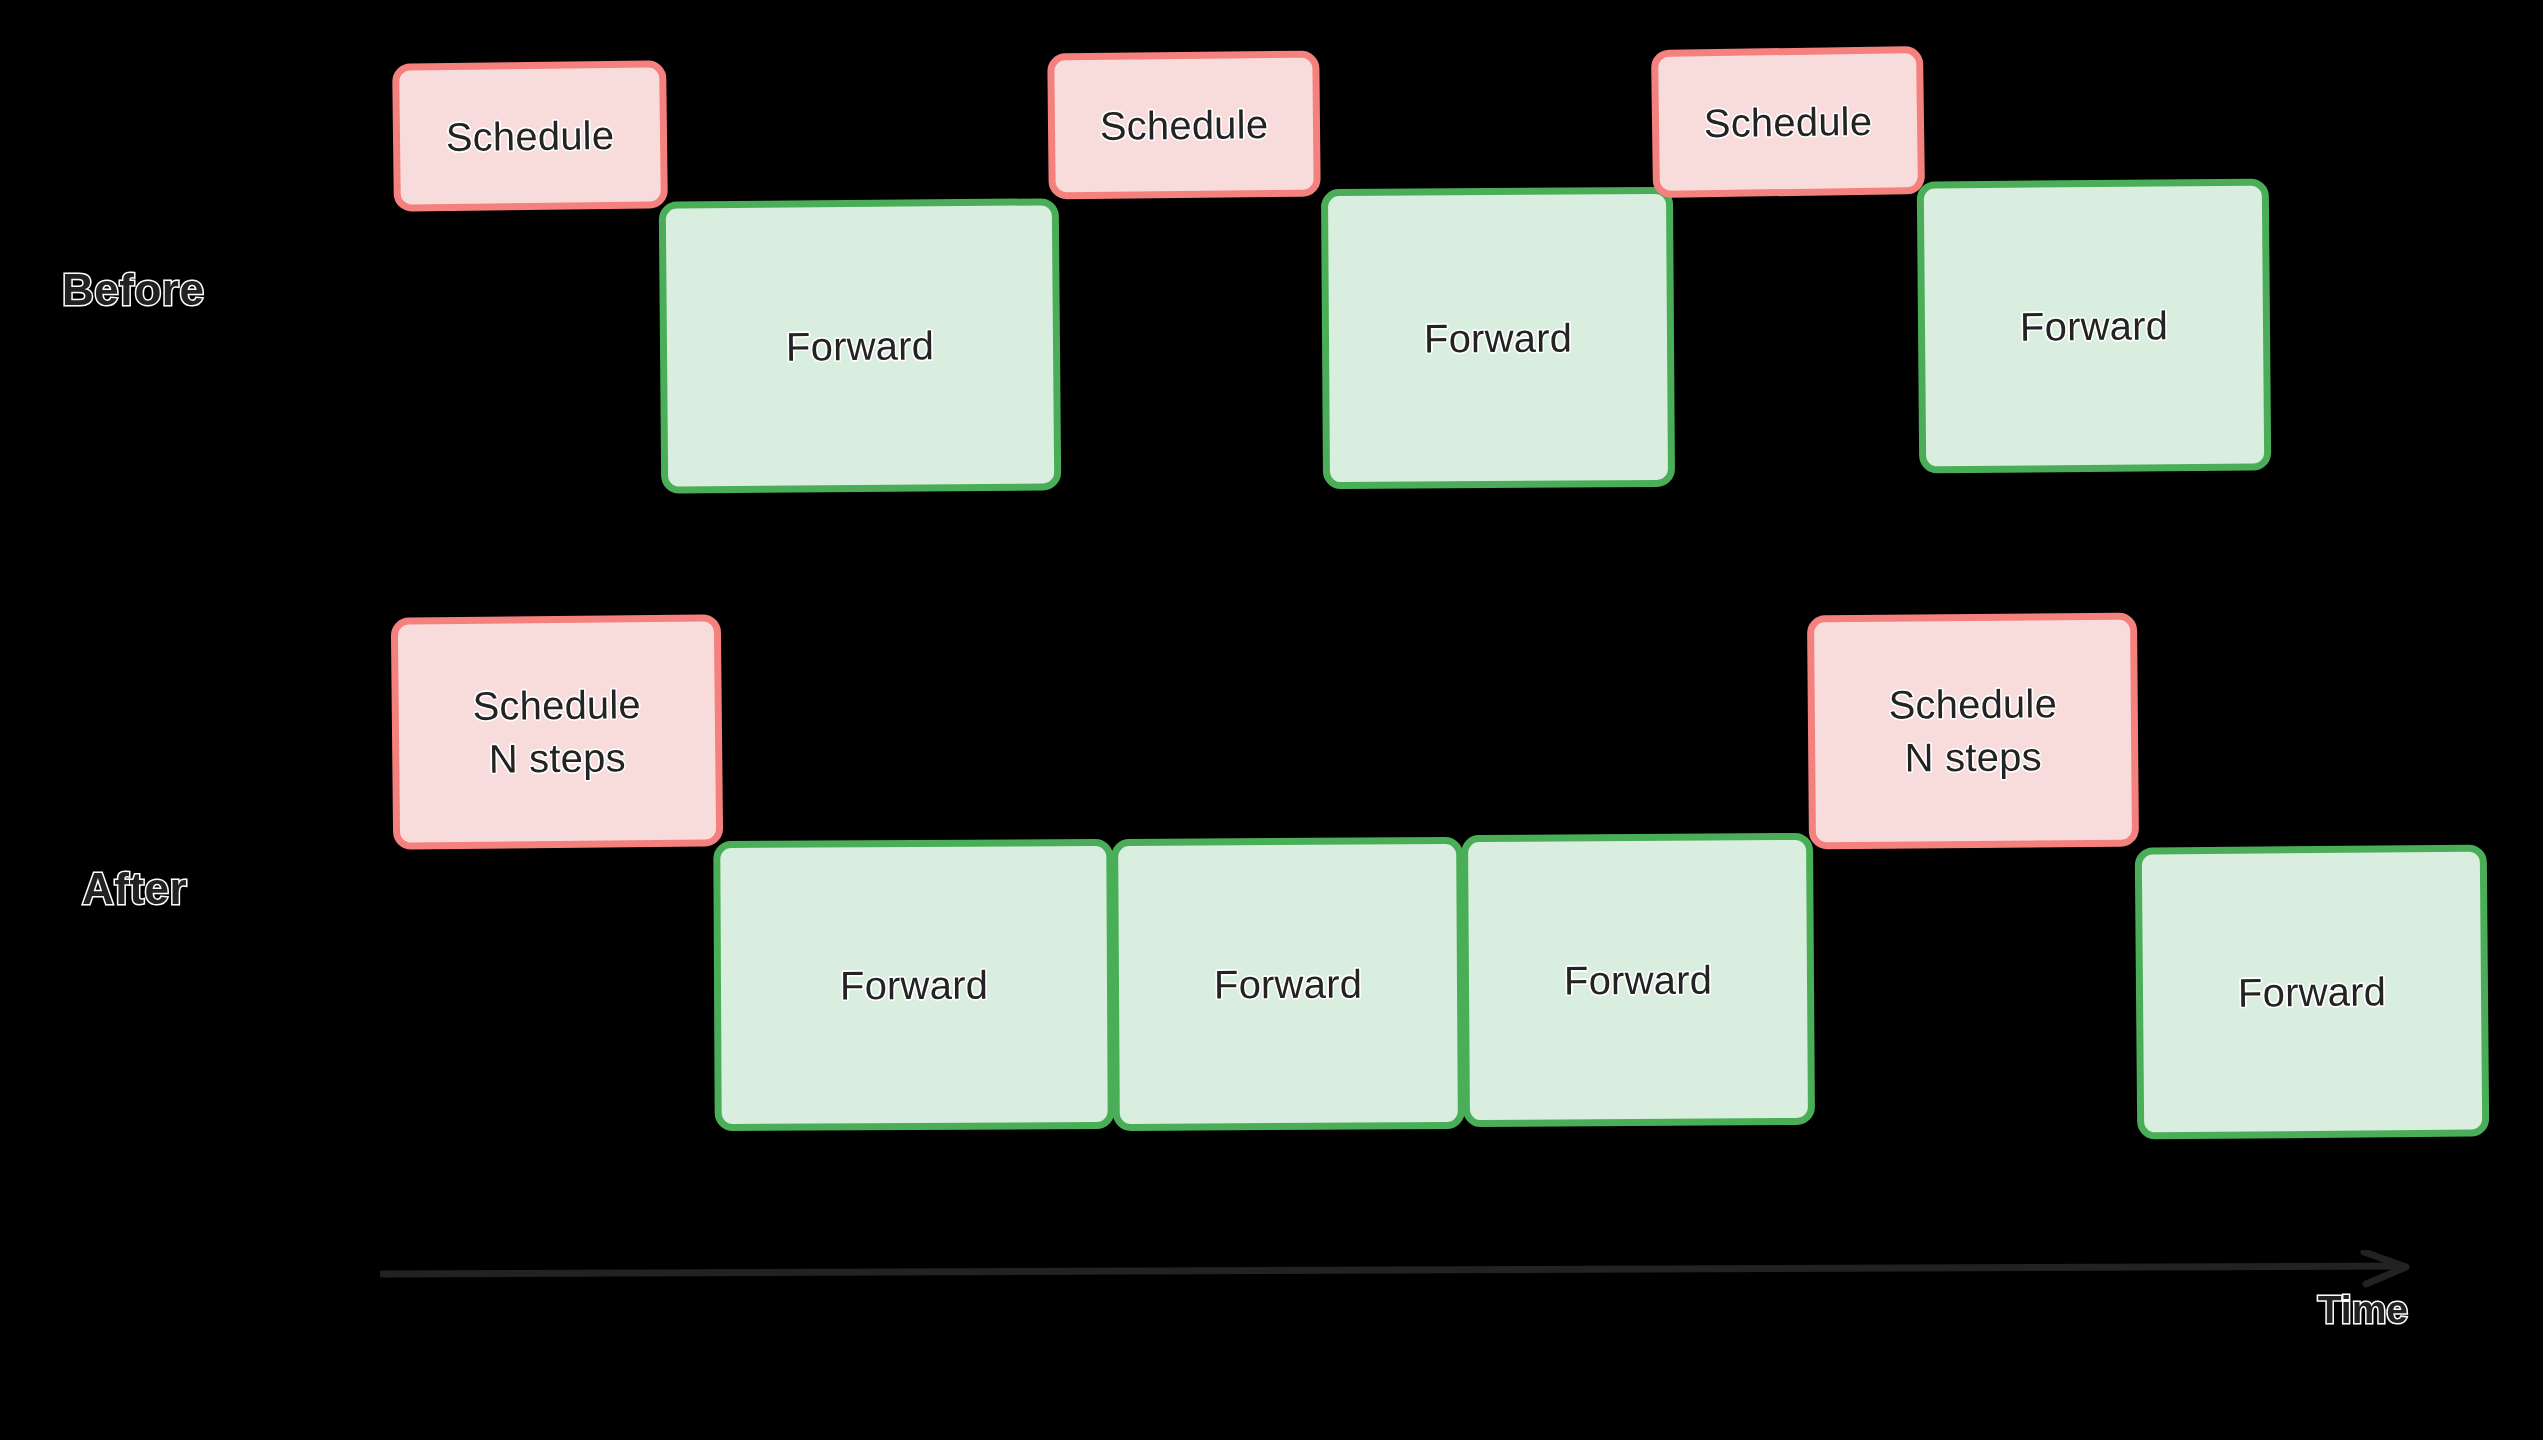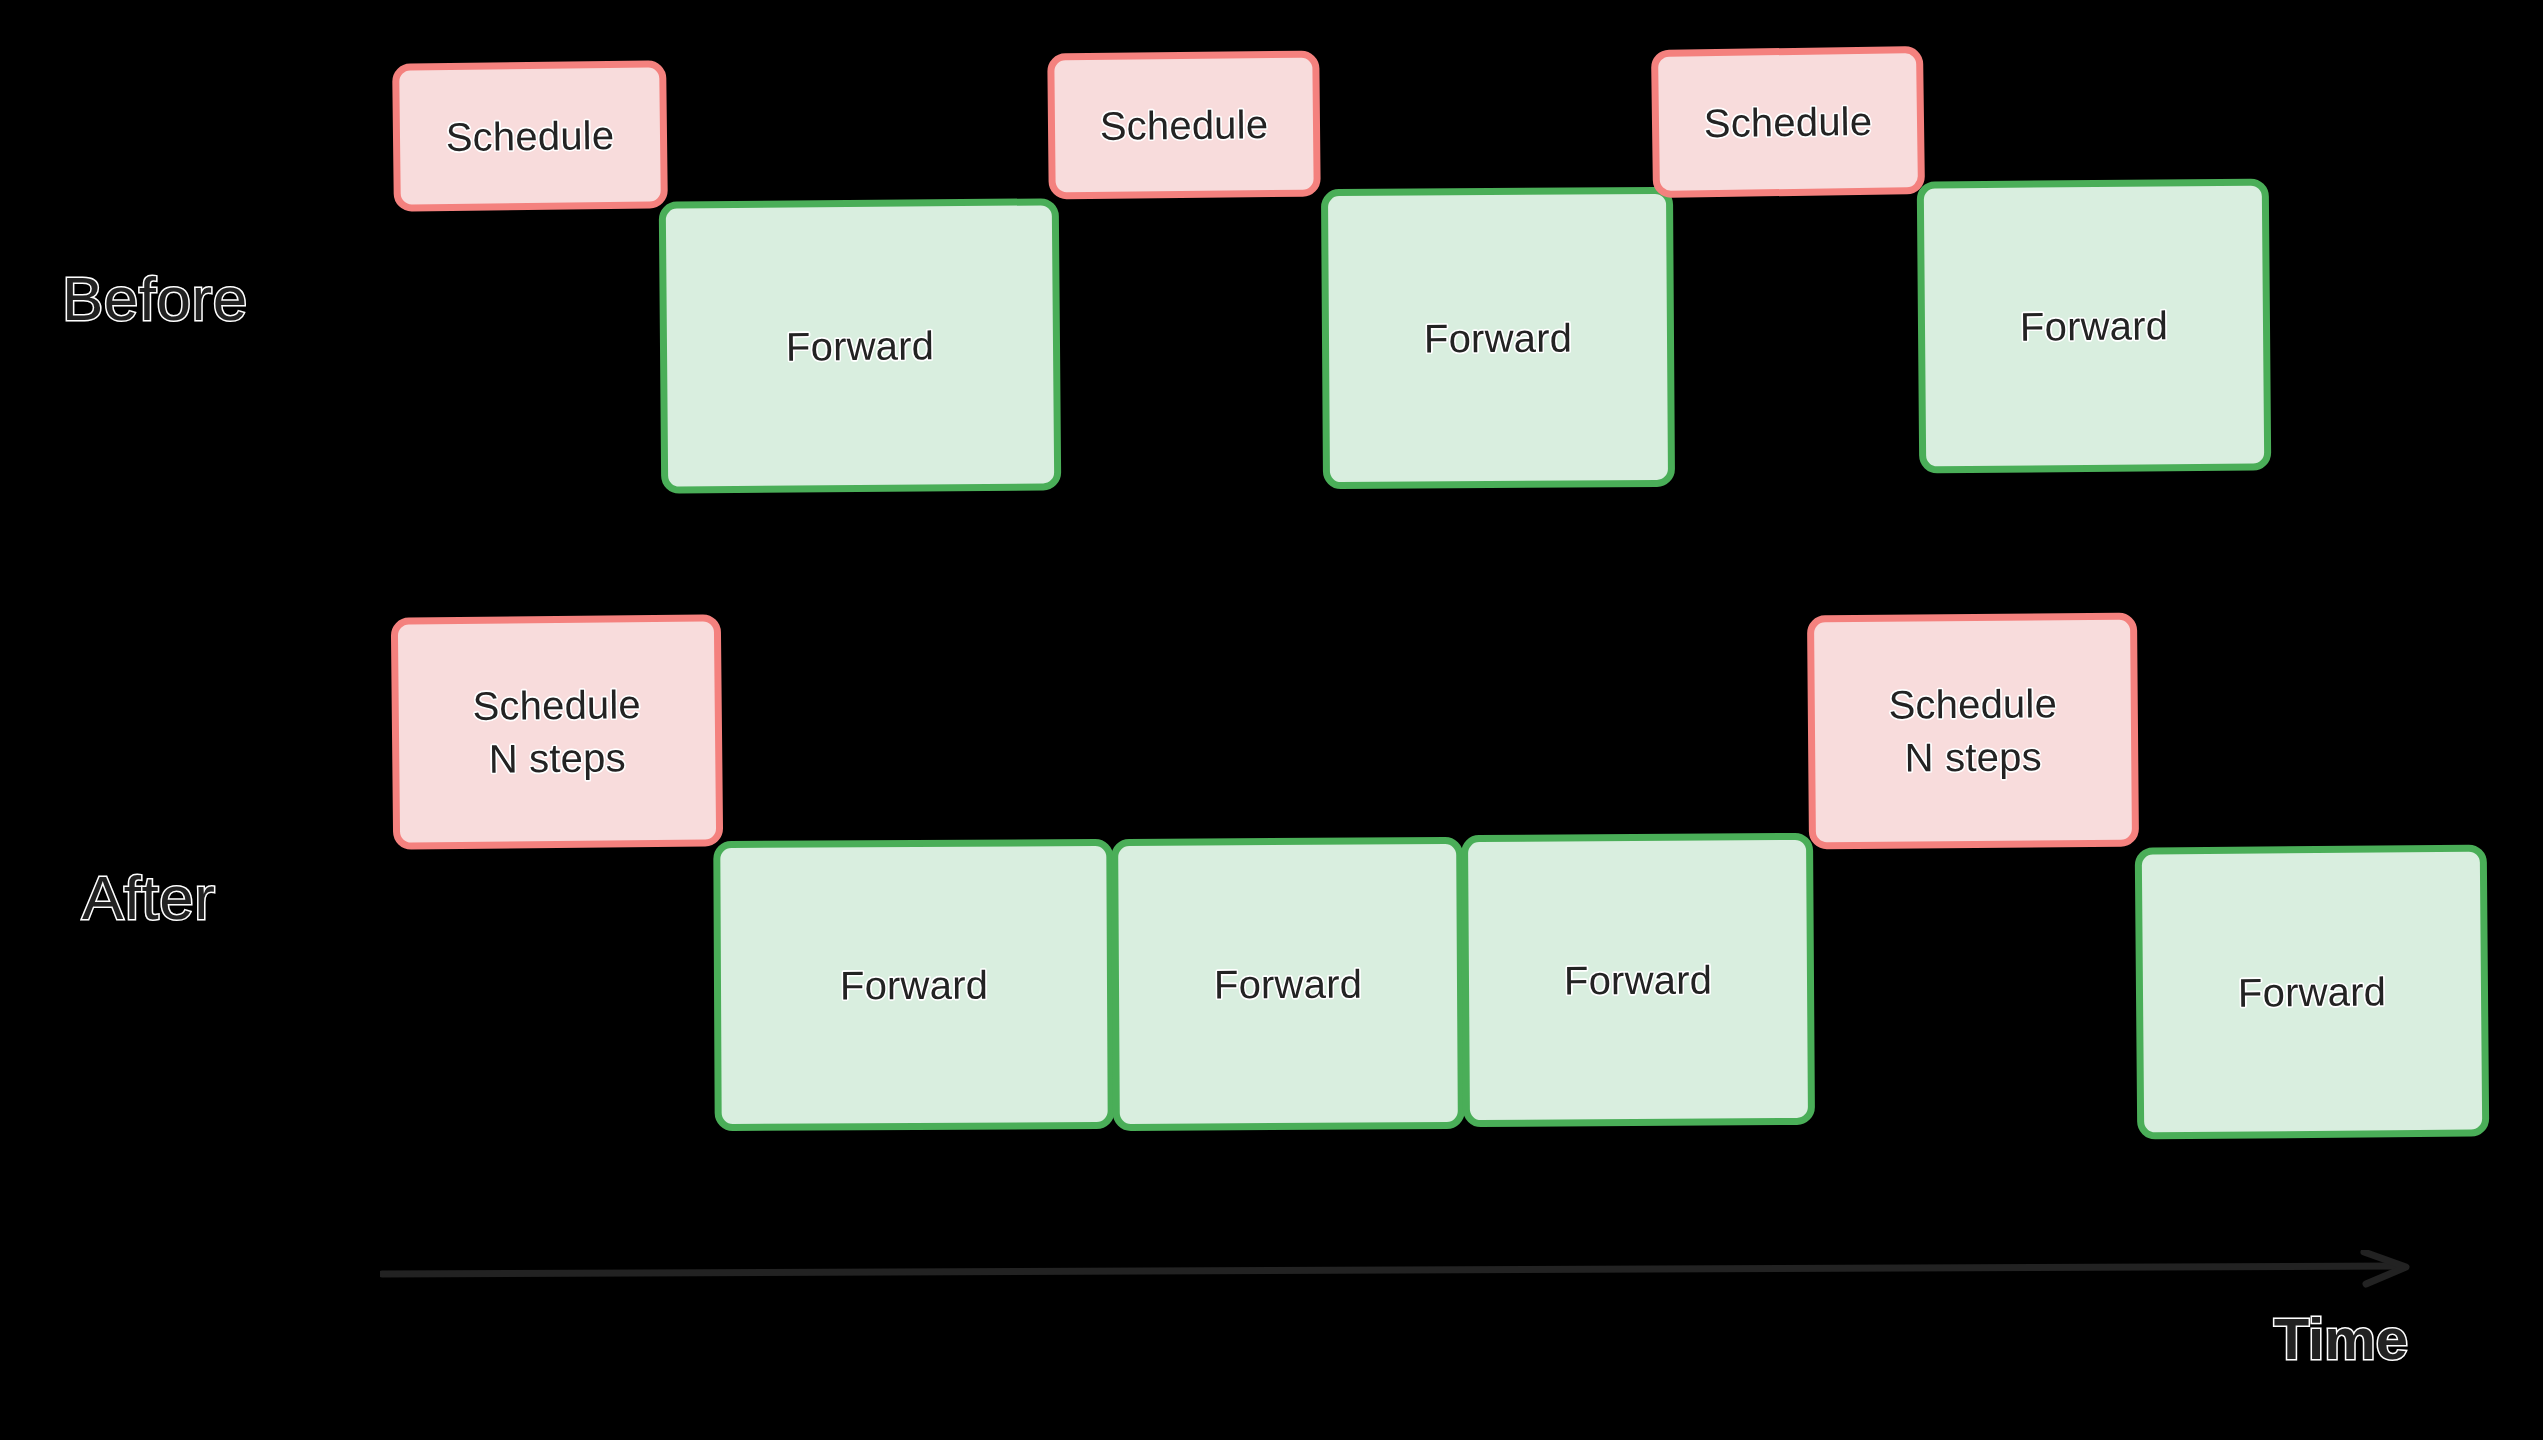--- a/index.html
+++ b/index.html
@@ -13,45 +13,44 @@
     width: 2543px;
     height: 1440px;
     background: #000000;
     overflow: hidden;
     font-family: "Liberation Sans", sans-serif;
   }
 
   
   .row-label {
     position: absolute;
-    font-size: 62px;
-    font-weight: 400;
+    font-size: 44px;
+    font-weight: 700;
     color: #222222;
     letter-spacing: 0.5px;
     -webkit-text-stroke: 3px #ffffff;
     paint-order: stroke fill;
     white-space: nowrap;
     line-height: 1;
     text-align: center;
   }
   #before-label { left: 62px;  top: 268px; }
   #after-label  { left: 82px;  top: 867px; }
 
   #time-label {
     position: absolute;
     right: 135px;
     top: 1290px;
-    font-size: 58px;
+    font-size: 39px;
     font-weight: 700;
     color: #222222;
     -webkit-text-stroke: 3px #ffffff;
     paint-order: stroke fill;
     line-height: 1;
     white-space: nowrap;
-    margin-top: 20px;
   }
 
   
   .box {
     position: absolute;
     box-sizing: border-box;
     border-radius: 18px;
     display: flex;
     align-items: center;
     justify-content: center;

